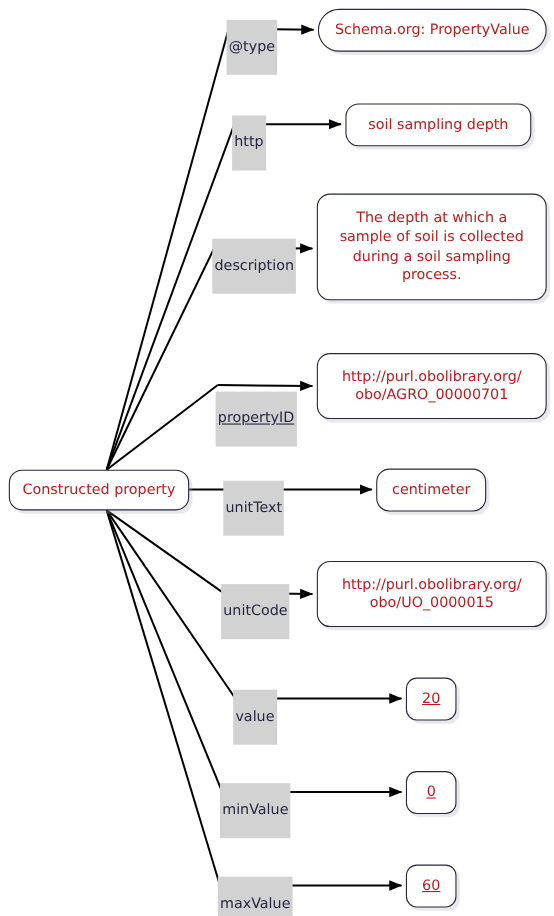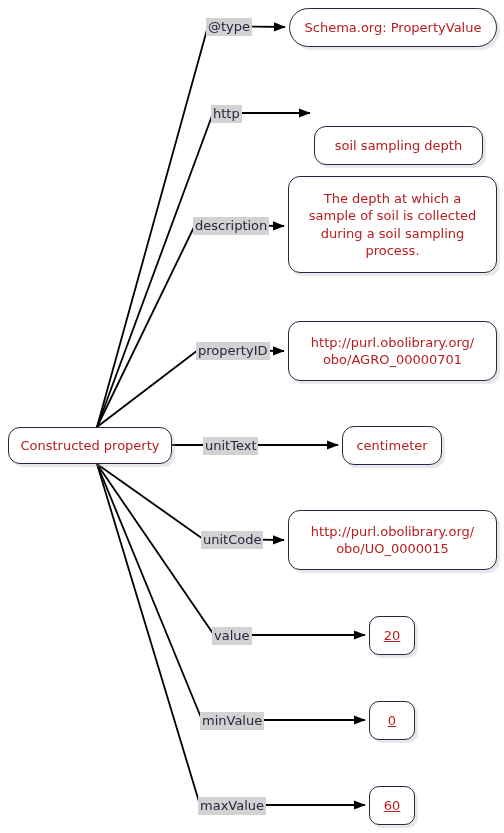--- a/index.html
+++ b/index.html
@@ -44,21 +44,21 @@
   .shape-stadium { border-radius: 999px; }
   .shape-rounded { border-radius: 12px; }
   .shape-small   { border-radius: 10px; text-decoration: underline; }
 
   .edge-label {
     position: absolute;
     background: #d2d2d2;
     color: #262640;
     font-size: 13px;
     line-height: 16px;
-    padding: 1px 2px;
+    padding: 17px 2px;
     white-space: nowrap;
     z-index: 3;
   }
 </style>
 </head>
 <body>
 
 <div id="diagram-root">
 
   <svg id="edge-layer" viewBox="0 0 504 833" width="504" height="833" xmlns="http://www.w3.org/2000/svg">
@@ -89,21 +89,21 @@
       </g>
   </svg>
 
   <div id="node-layer">
       <div class="node shape-rounded" style="left: 8px; top: 427px; width: 164px; height: 37px; font-size: 13px;">
         <span class="node-text">Constructed property</span>
       </div>
       <div class="node shape-stadium" style="left: 289px; top: 8px; width: 208px; height: 39px; font-size: 13px;">
         <span class="node-text">Schema.org: PropertyValue</span>
       </div>
-      <div class="node shape-rounded" style="left: 314px; top: 94px; width: 169px; height: 39px; font-size: 13px; margin-top: 32px;">
+      <div class="node shape-rounded" style="left: 314px; top: 94px; width: 169px; height: 39px; font-size: 13px;">
         <span class="node-text">soil sampling depth</span>
       </div>
       <div class="node shape-rounded" style="left: 288px; top: 176px; width: 209px; height: 97px; font-size: 13px;">
         <span class="node-text">The depth at which a
 sample of soil is collected
 during a soil sampling
 process.</span>
       </div>
       <div class="node shape-rounded" style="left: 288px; top: 321px; width: 209px; height: 60px; font-size: 13px;">
         <span class="node-text">http://purl.obolibrary.org/
@@ -123,21 +123,21 @@
         <span class="node-text">0</span>
       </div>
       <div class="node shape-small" style="left: 369px; top: 786px; width: 46px; height: 39px; font-size: 13px;">
         <span class="node-text">60</span>
       </div>
     </div>
   <div id="label-layer">
       <div class="edge-label" style="left: 206px; top: 18px;">@type</div>
       <div class="edge-label" style="left: 211px; top: 105px;">http</div>
       <div class="edge-label" style="left: 193px; top: 217px;">description</div>
-      <div class="edge-label" style="left: 196px; top: 342px;">propertyID</div>
+      <div class="edge-label" style="left: 196px; top: 356px; text-decoration: underline;">propertyID</div>
       <div class="edge-label" style="left: 203px; top: 437px; text-align: center;">unitText</div>
       <div class="edge-label" style="left: 201px; top: 531px;">unitCode</div>
       <div class="edge-label" style="left: 212px; top: 627px;">value</div>
       <div class="edge-label" style="left: 200px; top: 712px;">minValue</div>
       <div class="edge-label" style="left: 198px; top: 797px;">maxValue</div>
     </div>
 
 </div>
 
 </body></html>

